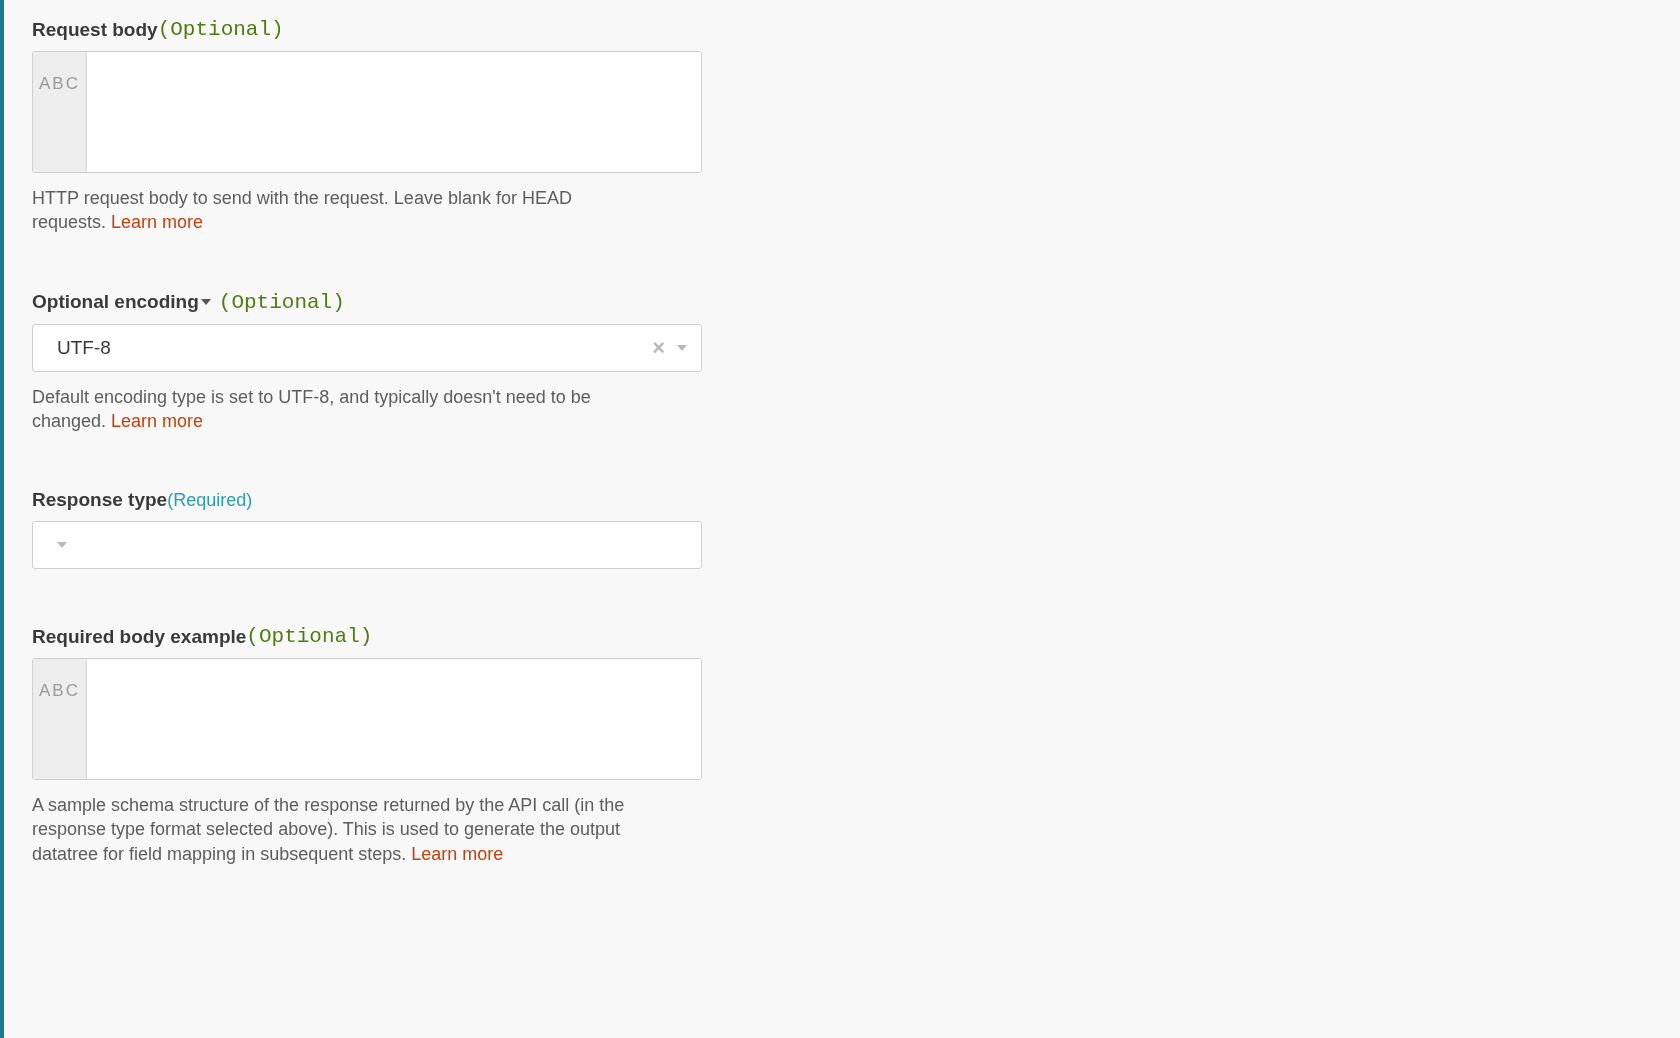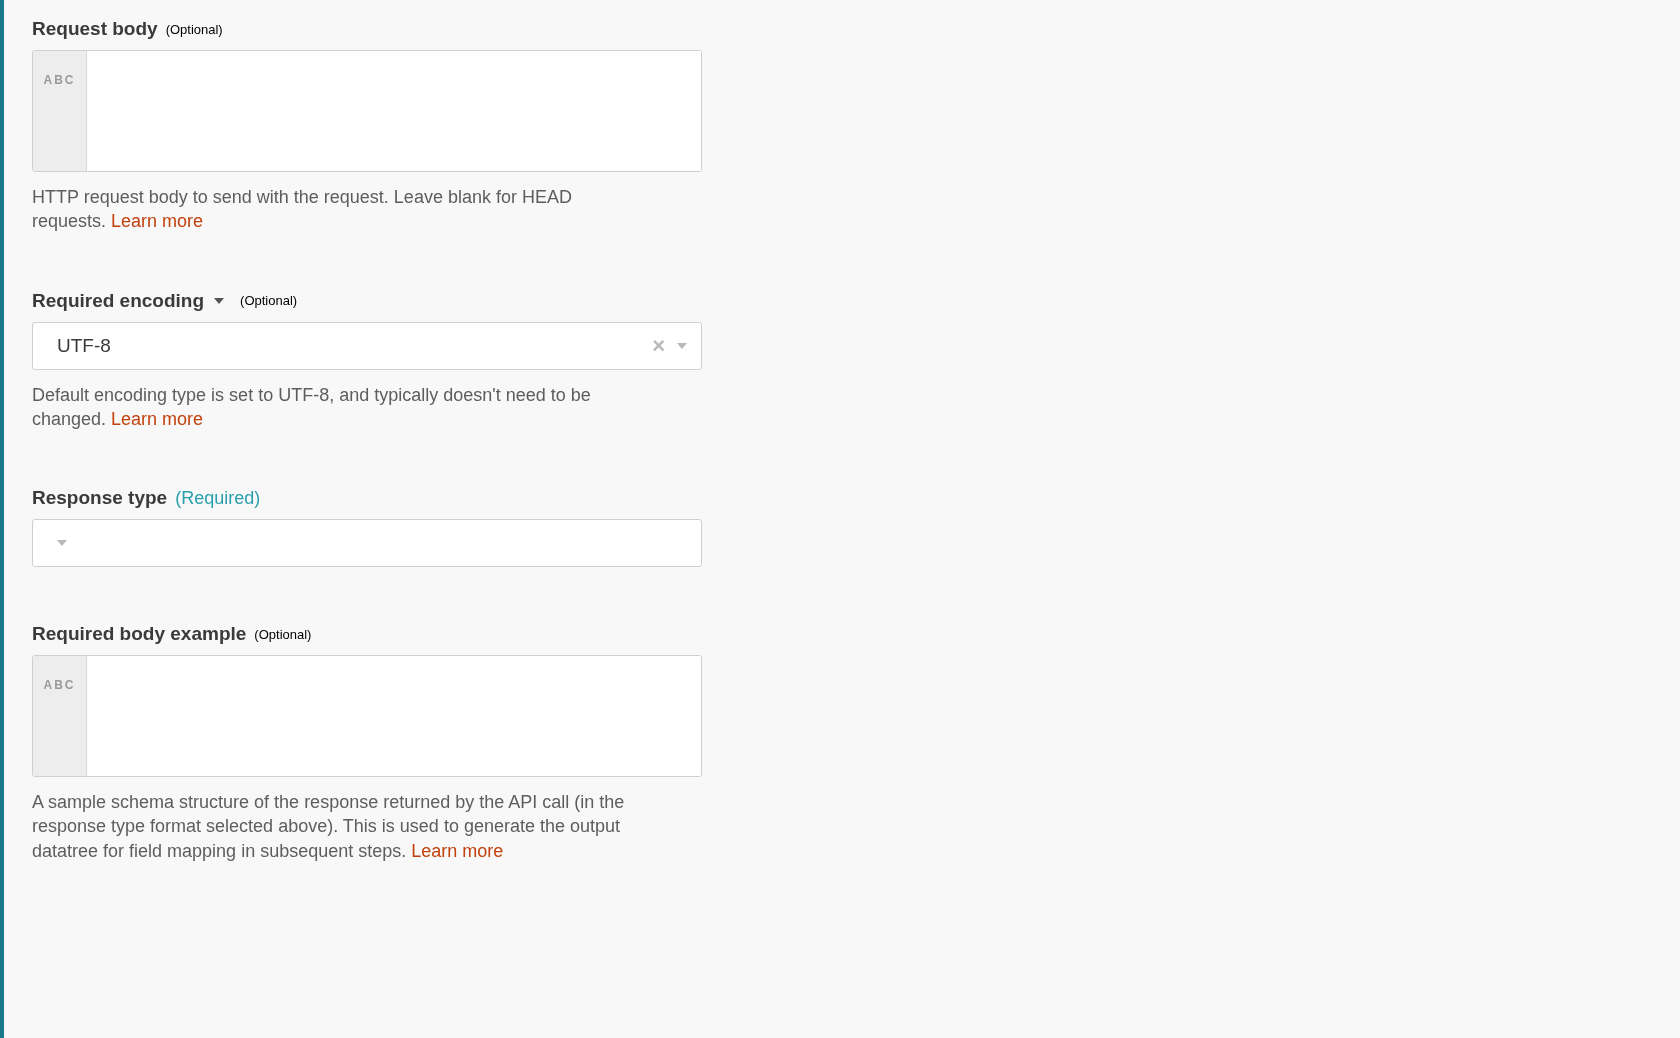--- a/index.html
+++ b/index.html
@@ -21,32 +21,32 @@
     }
     .content {
       max-width: 670px;
     }
     .form-group {
       margin-bottom: 56px;
     }
     .field-label-row {
       display: flex;
       align-items: center;
-      gap: 8px;
       margin-bottom: 10px;
     }
     .field-label {
       font-weight: 700;
       font-size: 19px;
       color: #3a3a3a;
     }
     .badge-optional {
-      font-size: 13px;
-      color: #000000;
+      font-size: 21px;
+      color: #4d7c0f;
       font-weight: 400;
+      font-family: Liberation Mono, monospace;
     }
     .badge-required {
       font-size: 18px;
       color: #2aa0ad;
       font-weight: 400;
     }
     .help-text {
       font-size: 18px;
       color: #5d5d5d;
       line-height: 1.35;
@@ -65,24 +65,24 @@
       height: 122px;
       overflow: hidden;
     }
     .textarea-left {
       width: 54px;
       background: #ededed;
       display: flex;
       align-items: flex-start;
       justify-content: center;
       padding-top: 22px;
-      font-size: 12px;
+      font-size: 17px;
       letter-spacing: 2px;
       color: #9a9a9a;
-      font-weight: 700;
+      font-weight: 400;
       border-right: 1px solid #d6d6d6;
     }
     .textarea-input {
       flex: 1;
       border: none;
       outline: none;
       resize: none;
       padding: 10px;
       font-family: inherit;
       font-size: 16px;
@@ -147,21 +147,21 @@
         <div class="textarea-left">ABC</div>
         <textarea class="textarea-input" style=""></textarea>
       </div>
       <div class="help-text">
         <span>HTTP request body to send with the request. Leave blank for HEAD requests. </span><span class="link">Learn more</span>
       </div>
     </div>
 
     <div class="form-group">
       <div class="field-label-row">
-        <span class="field-label">Required encoding</span>
+        <span class="field-label">Optional encoding</span>
         <span class="caret-down-sm"></span>
         <span class="badge-optional" style="margin-left:8px;">(Optional)</span>
       </div>
       <div class="select-wrap">
         <span class="select-value">UTF-8</span>
         <div class="select-actions">
           <span class="icon-x">×</span>
           <span class="caret-down"></span>
         </div>
       </div>

